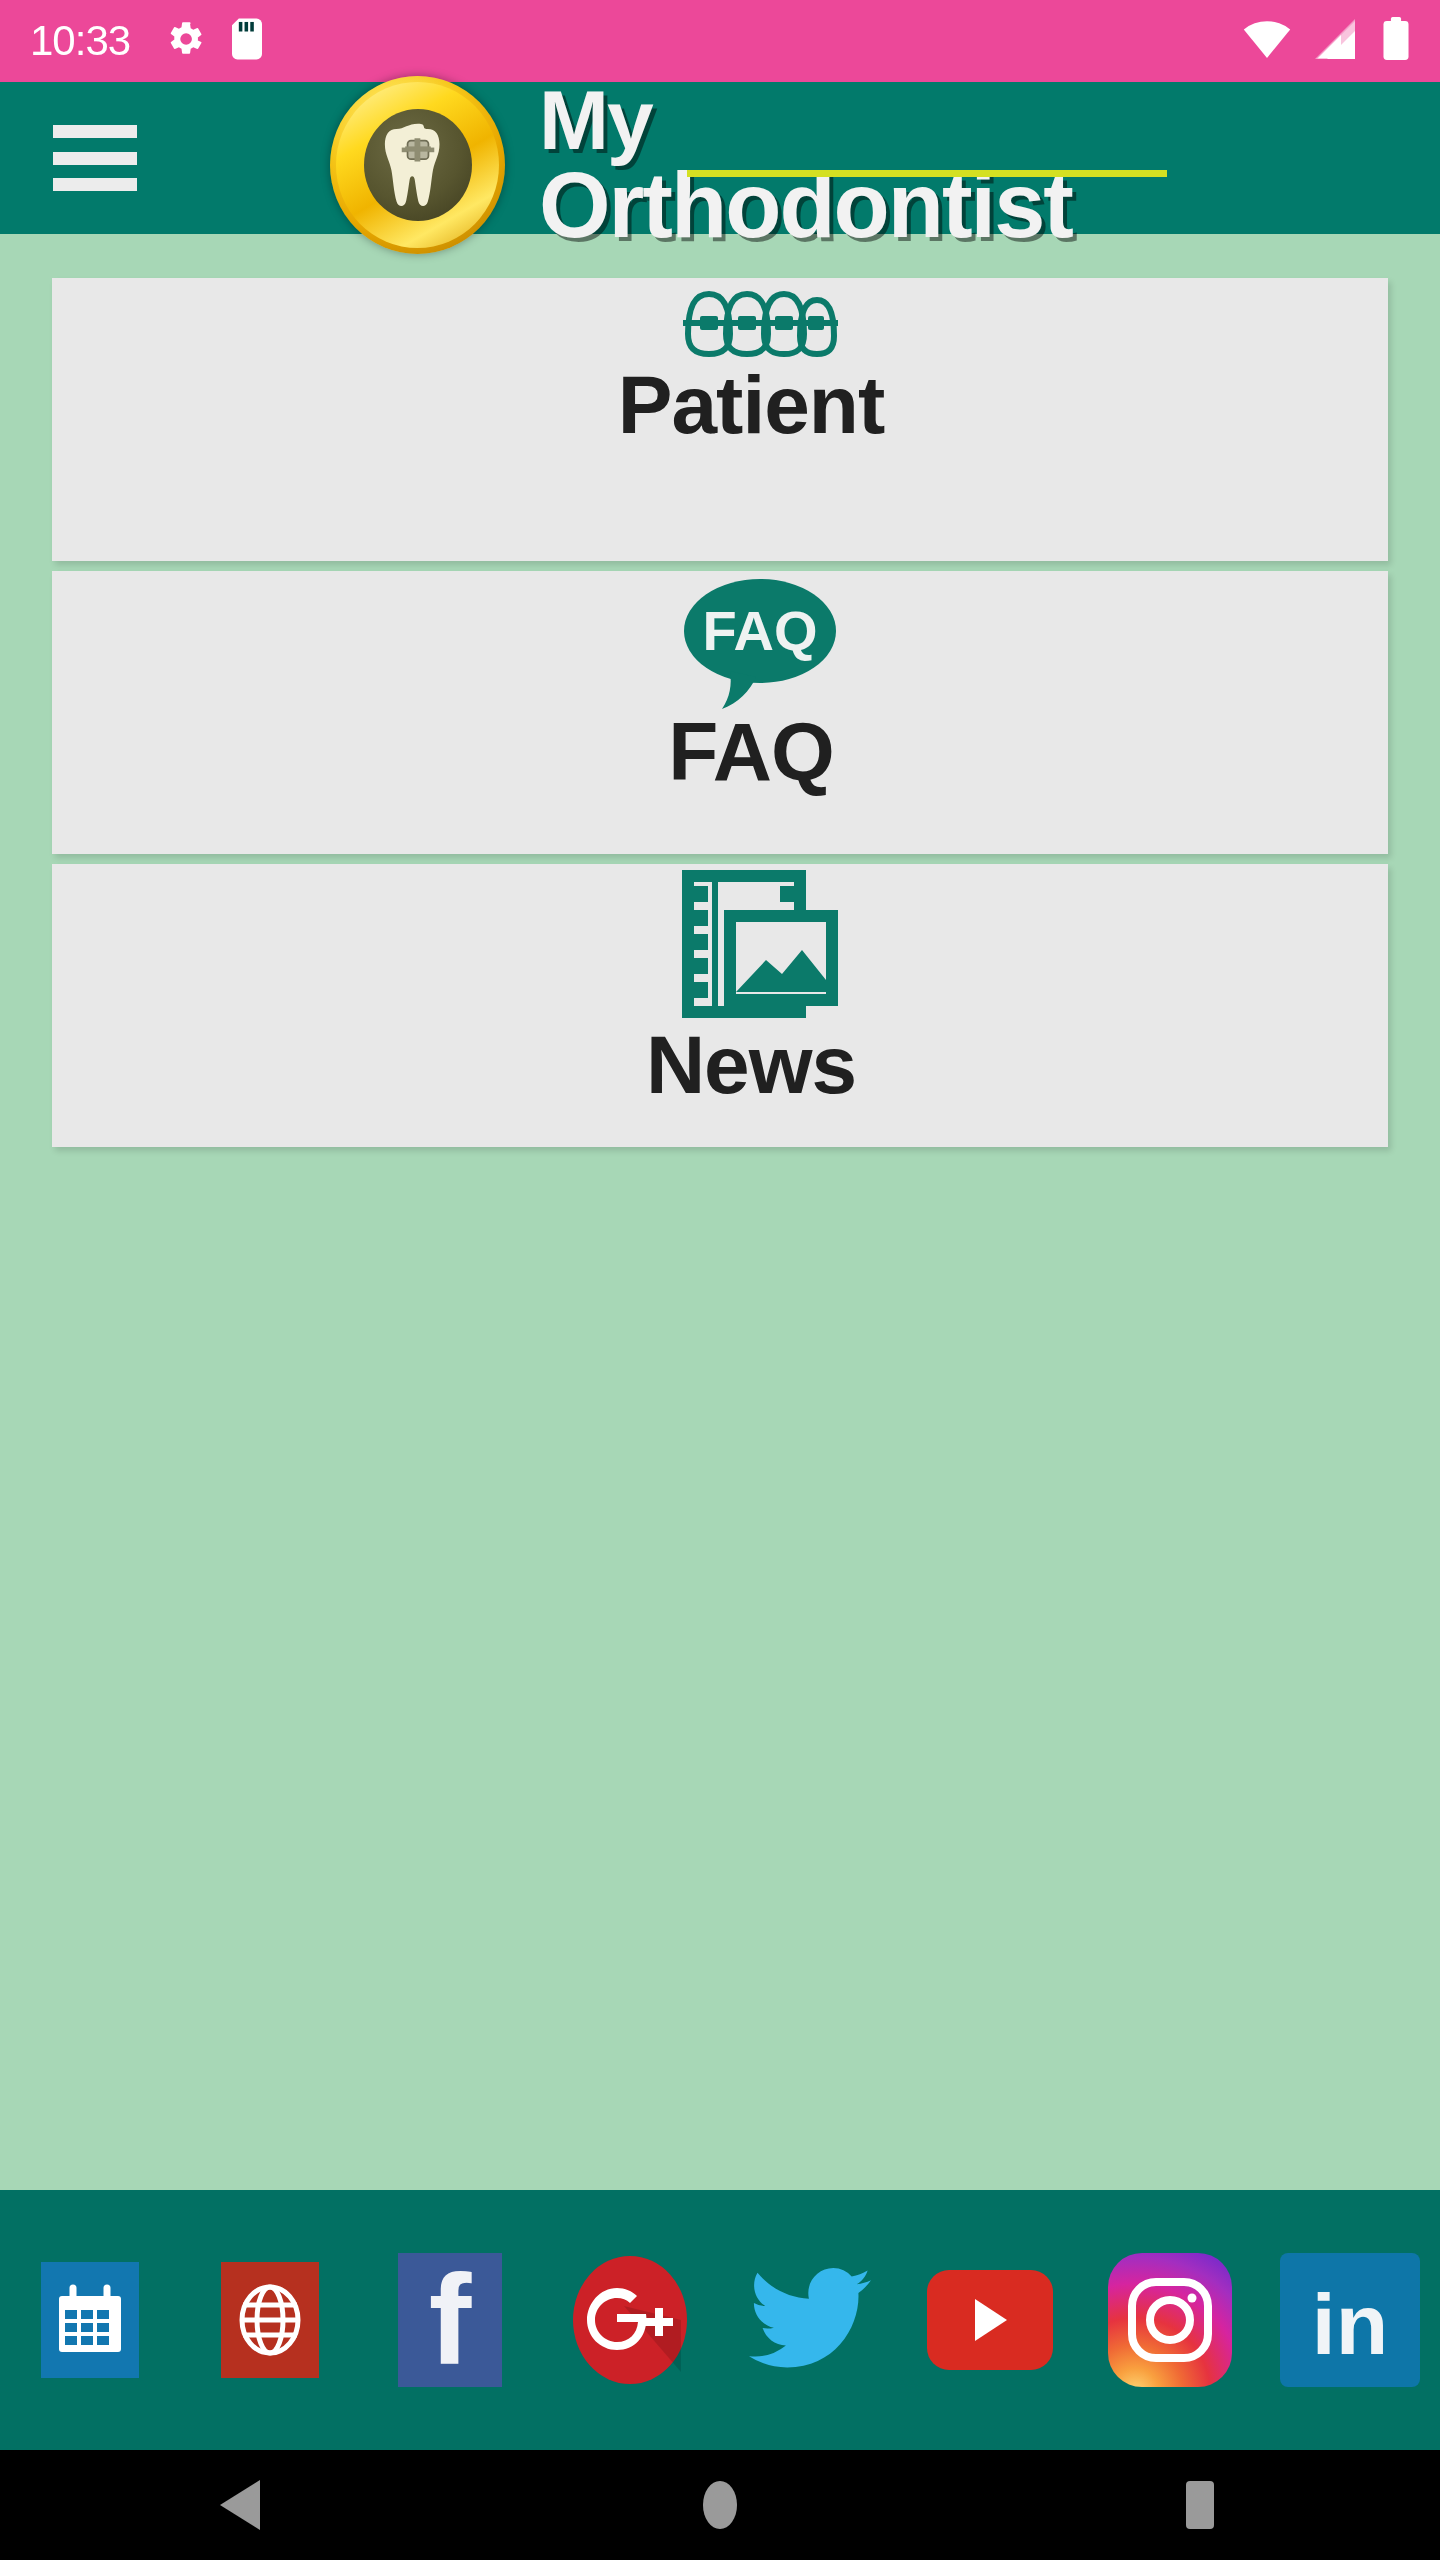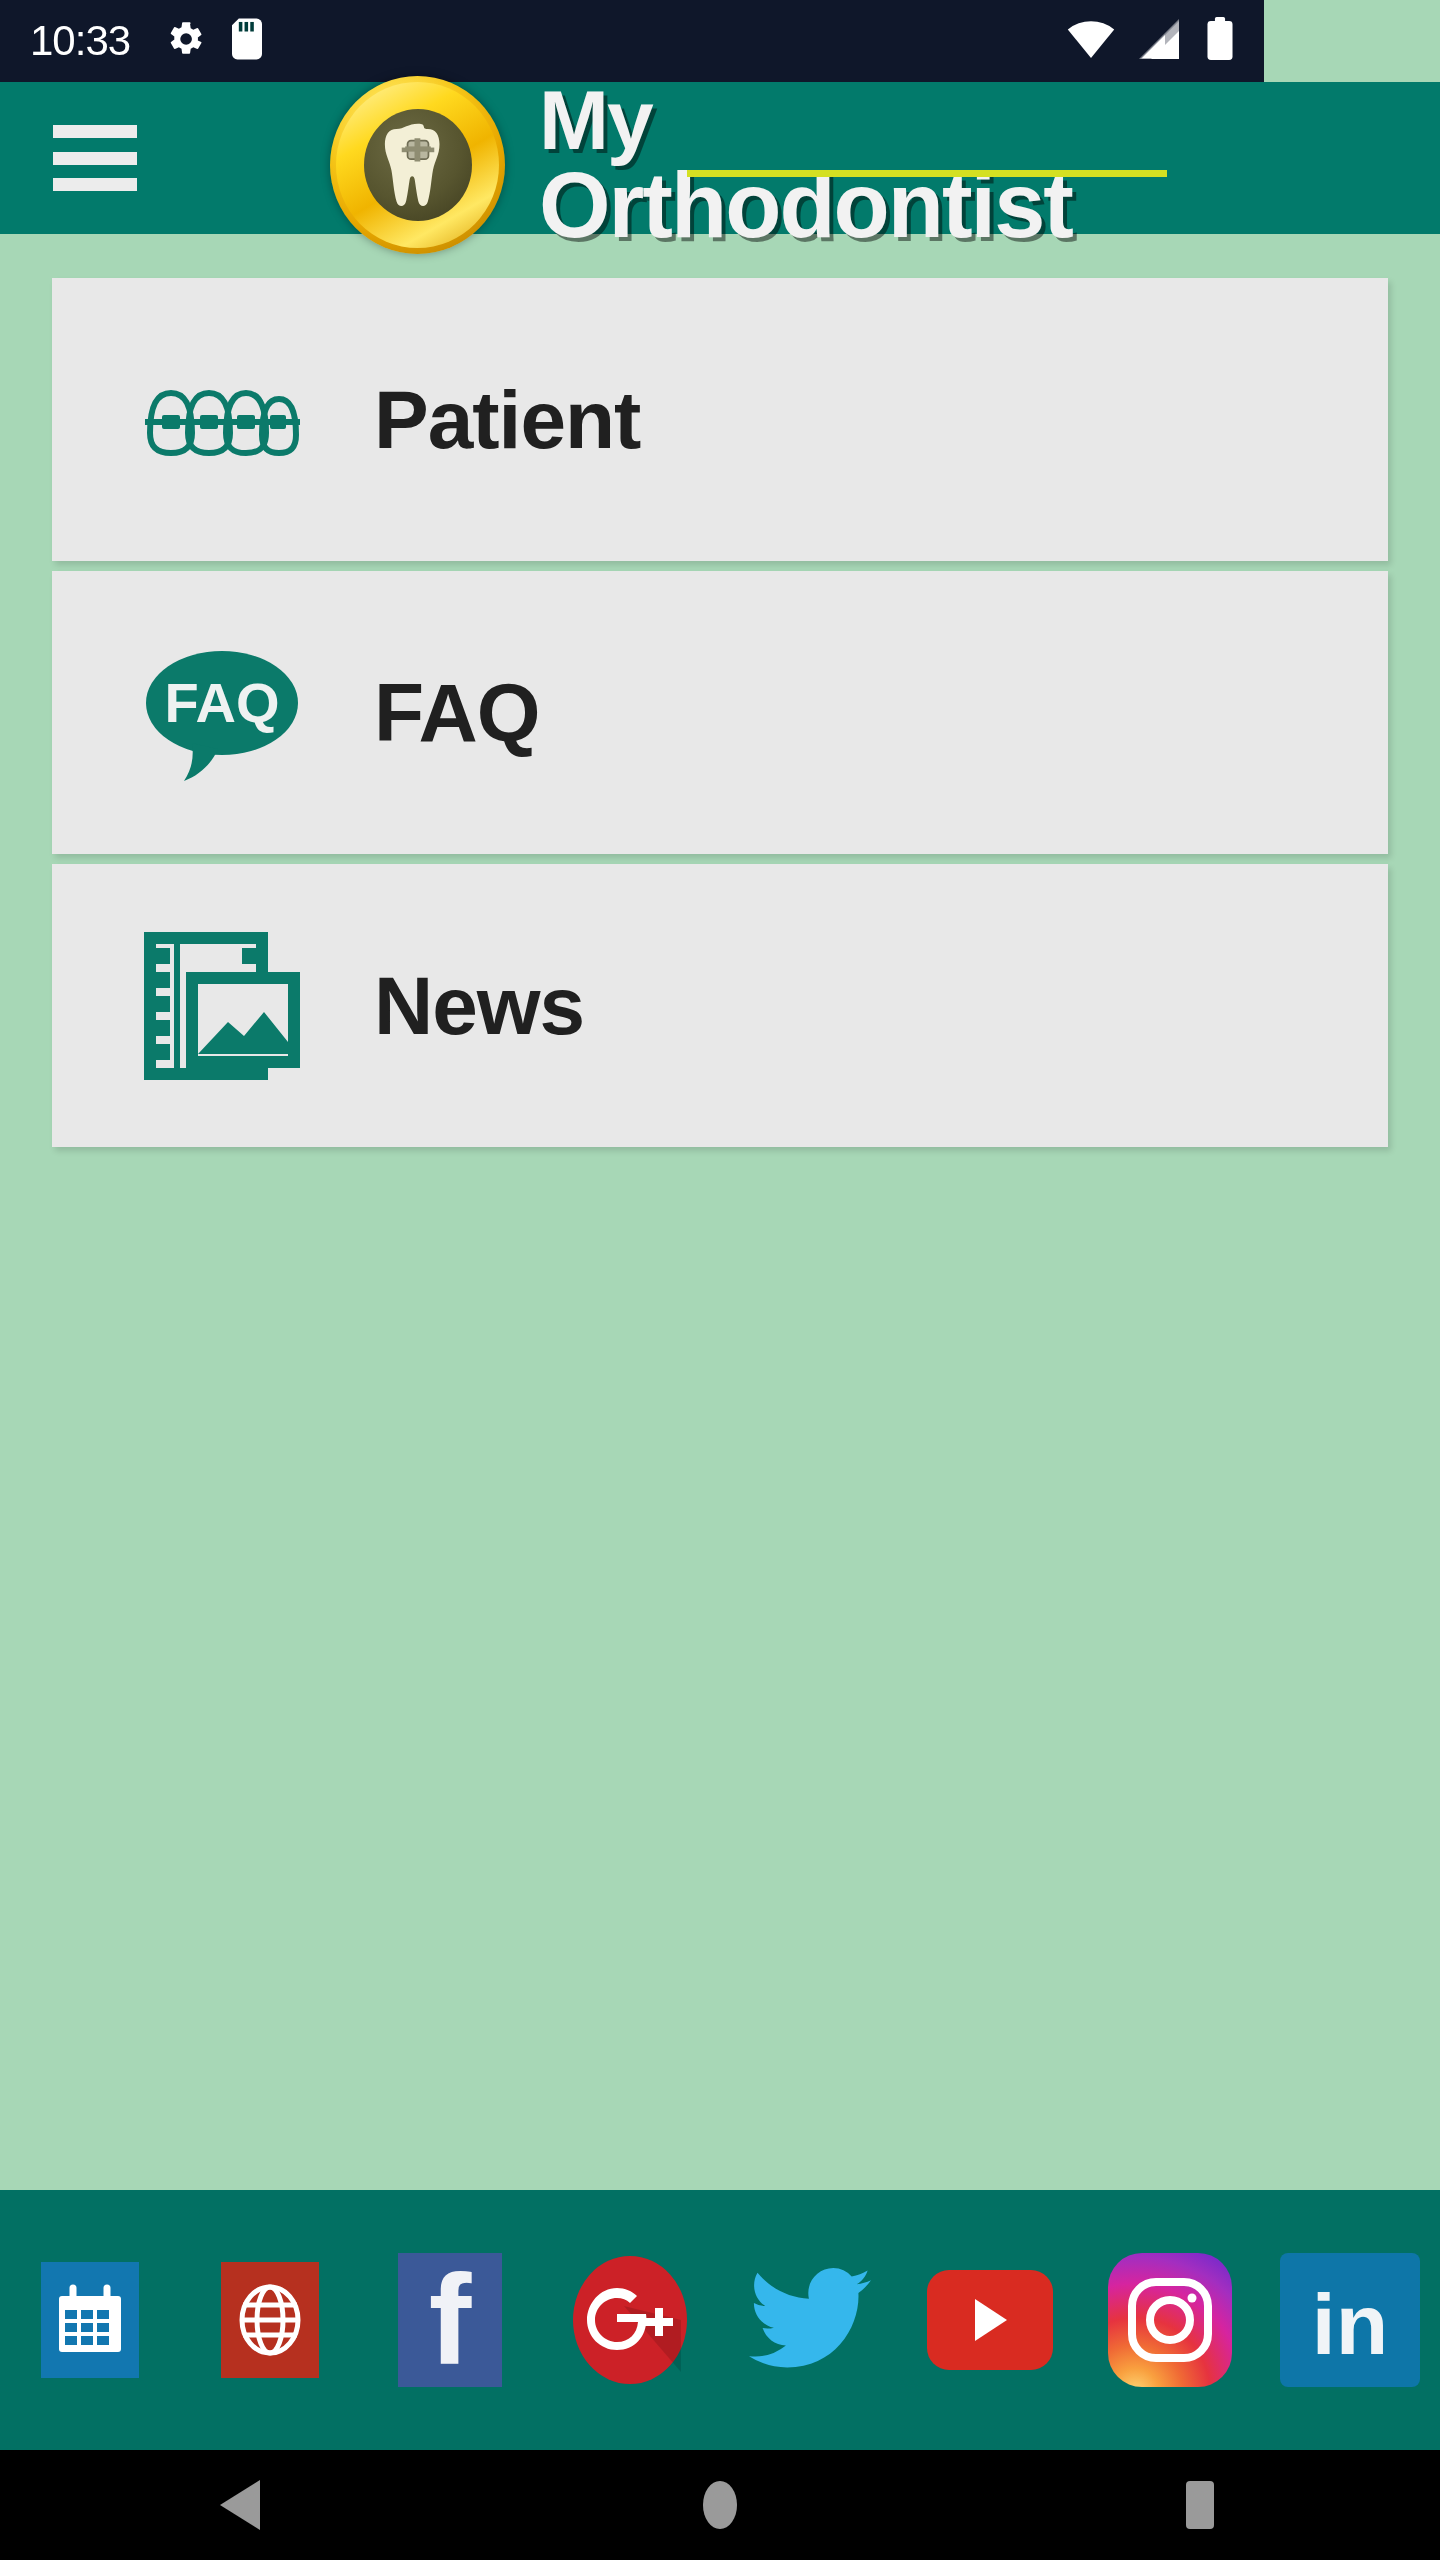--- a/index.html
+++ b/index.html
@@ -6,22 +6,22 @@
   html, body {
     width:1440px; height:2560px;
     font-family:"Liberation Sans", sans-serif;
     background:#000;
     overflow:hidden;
   }
   #screen { position:relative; width:1440px; height:2560px; background:#a7d7b6; }
 
   
   #statusbar {
-    position:absolute; left:0; top:0; width:1264px; height:82px;
-    background:#0f172a; display:flex; align-items:center;
+    position:absolute; left:0; top:0; width:1440px; height:82px;
+    background:#ec4899; display:flex; align-items:center;
     padding:0 30px;
   }
   #status-clock {
     color:#ffffff; font-size:42px; font-weight:400; letter-spacing:-1px;
     line-height:1;
   }
   .status-left-icons { display:flex; align-items:center; gap:26px; margin-left:36px; }
   .status-right-icons {
     margin-left:auto; display:flex; align-items:center; gap:22px;
   }
@@ -69,21 +69,21 @@
   #brand-rule {
     position:absolute; left:148px; top:88px; width:480px; height:7px;
     background:#d4e022;
   }
 
   
   #menu { position:absolute; left:0; top:278px; width:1440px; }
   .card {
     position:relative; margin:0 52px 10px 52px; height:283px;
     background:#e8e8e8; box-shadow:3px 4px 6px rgba(0,0,0,.13);
-    display:flex; align-items:center; cursor:pointer;
+    display:flex; align-items:center; cursor:pointer;flex-direction:column;
   }
   .card-icon {
     width:180px; margin-left:80px; flex:none;
     display:flex; align-items:center; justify-content:center;
   }
   .card-label {
     margin-left:62px; font-size:82px; font-weight:700;
     color:#202020; letter-spacing:-1px; line-height:1;
     font-family:"Liberation Sans", sans-serif;
   }

